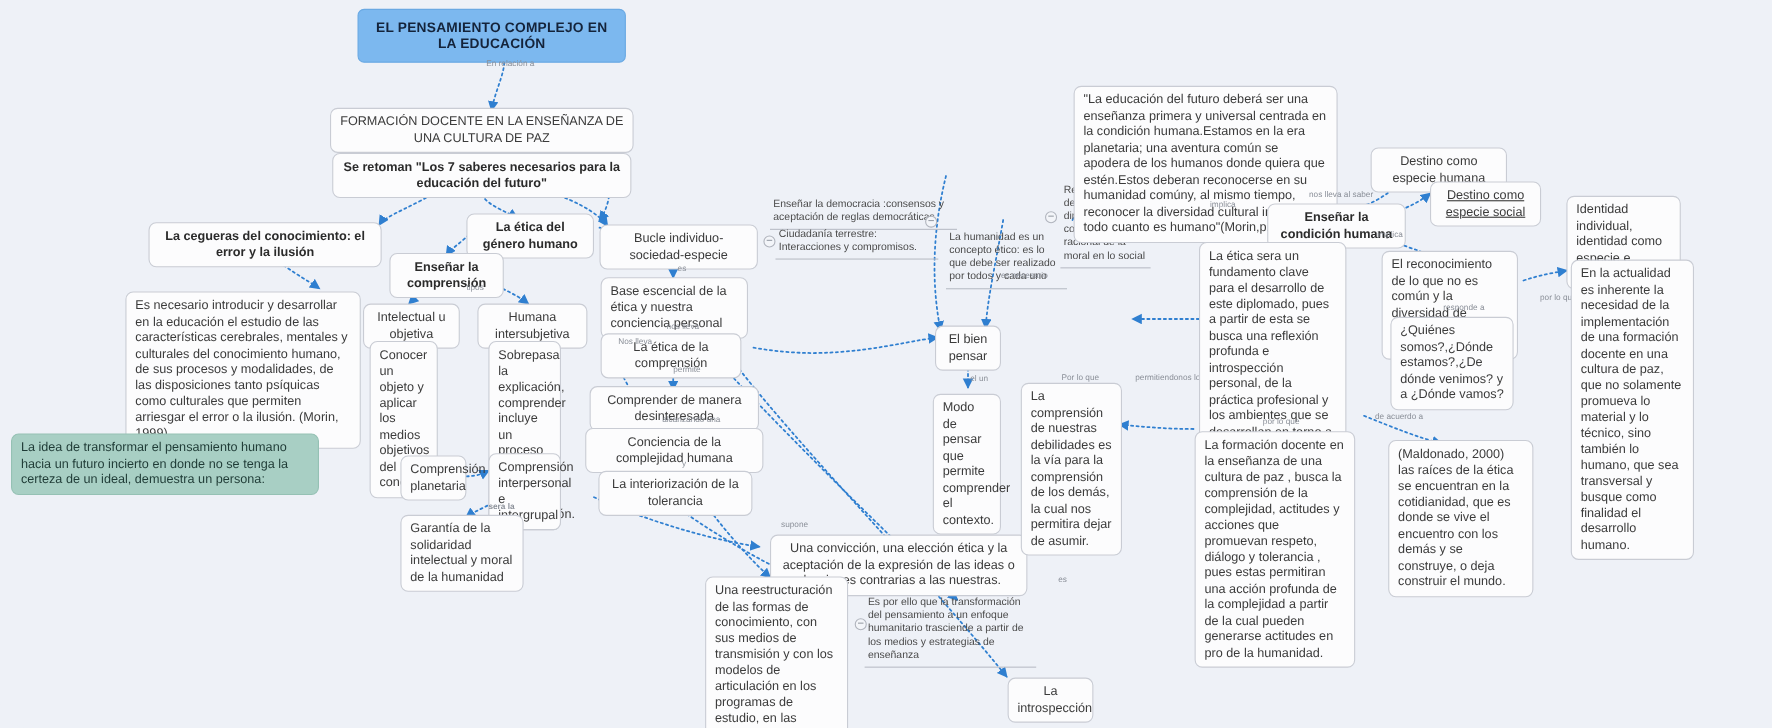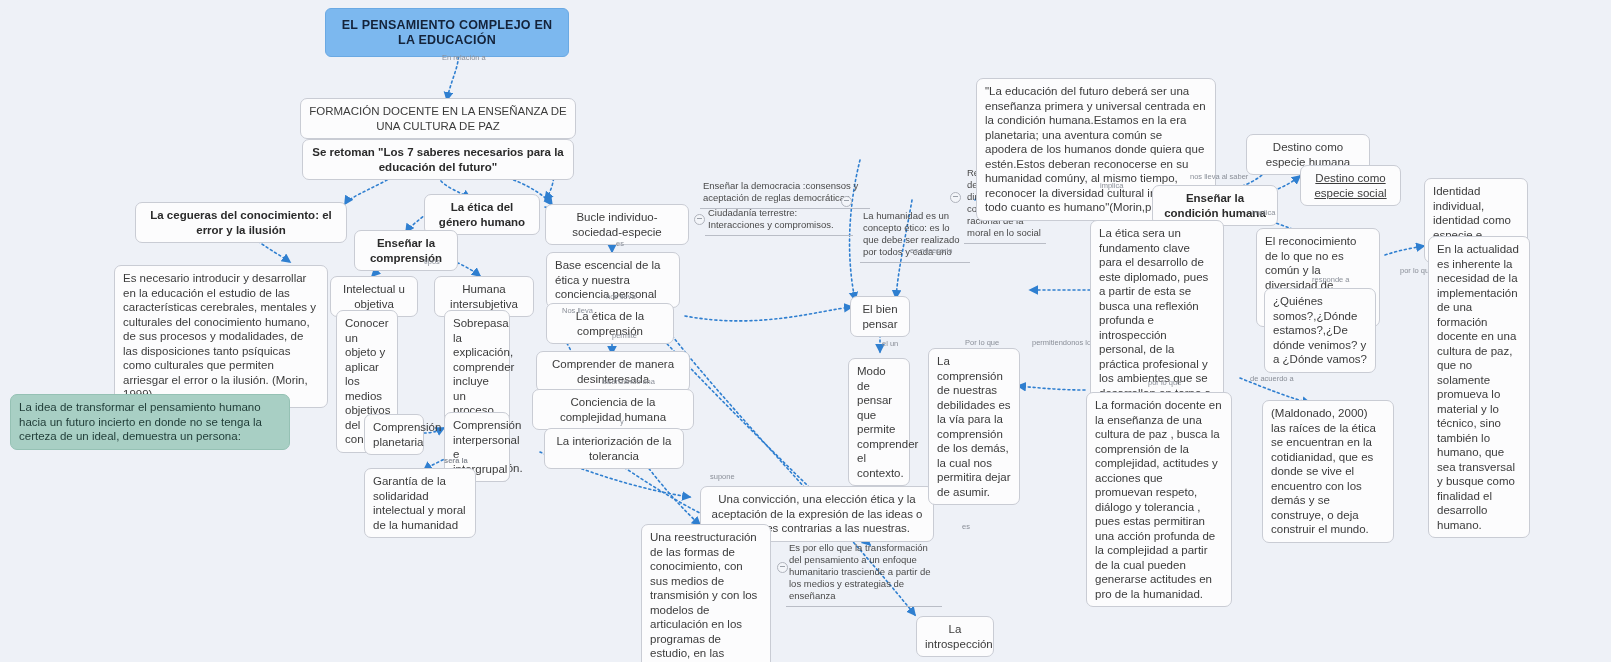--- a/index.html
+++ b/index.html
@@ -206,21 +206,21 @@
   <div class="elabel" style="left:1242px;top:208px;">implica</div>
 
   <div class="node" style="left:1256px;top:228px;width:124px;">El reconocimiento de lo que no es común y la diversidad de expresiones culturales .</div>
 
   <div class="elabel" style="left:1390px;top:266px;">por lo que</div>
 
   <div class="elabel" style="left:1302px;top:275px;">responde a</div>
 
   <div class="node" style="left:1264px;top:288px;width:112px;">¿Quiénes somos?,¿Dónde estamos?,¿De dónde venimos? y a ¿Dónde vamos?</div>
 
-  <div class="node" style="left:1428px;top:236px;width:102px;">En la actualidad es inherente la necesidad de la implementación de una formación docente en una cultura de paz, que no solamente promueva lo material y lo técnico, sino también lo humano, que sea transversal y busque como finalidad el desarrollo humano.</div>
+  <div class="node" style="left:1428px;top:236px;width:112px;">En la actualidad es inherente la necesidad de la implementación de una formación docente en una cultura de paz, que no solamente promueva lo material y lo técnico, sino también lo humano, que sea transversal y busque como finalidad el desarrollo humano.</div>
 
   <div class="node" style="left:1090px;top:220px;width:134px;">La ética sera un fundamento clave para el desarrollo de este diplomado, pues a partir de esta se busca una reflexión profunda e introspección personal, de la práctica profesional y los ambientes que se desarrollan en torno a esta para llegar a una concientización de la realidad que se presenta en los entornos educativos, que lleve a los individuos a actuar de acuerdo a lo moralmente correcto.</div>
 
   <div class="elabel" style="left:1138px;top:378px;">por lo que</div>
 
   <div class="node" style="left:1086px;top:392px;width:146px;">La formación docente en la enseñanza de una cultura de paz , busca la comprensión de la complejidad, actitudes y acciones que promuevan respeto, diálogo y tolerancia , pues estas permitiran una acción profunda de la complejidad a partir de la cual pueden generarse actitudes en pro de la humanidad.</div>
 
   <div class="elabel" style="left:1240px;top:374px;">de acuerdo a</div>
 
   <div class="node" style="left:1262px;top:400px;width:132px;">(Maldonado, 2000) las raíces de la ética se encuentran en la cotidianidad, que es donde se vive el encuentro con los demás y se construye, o deja construir el mundo.</div>

